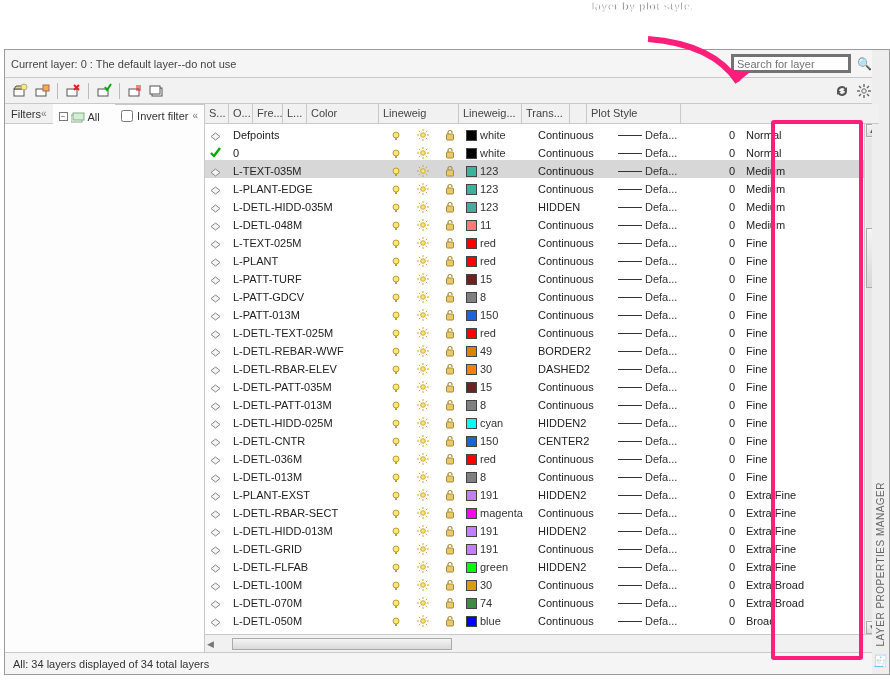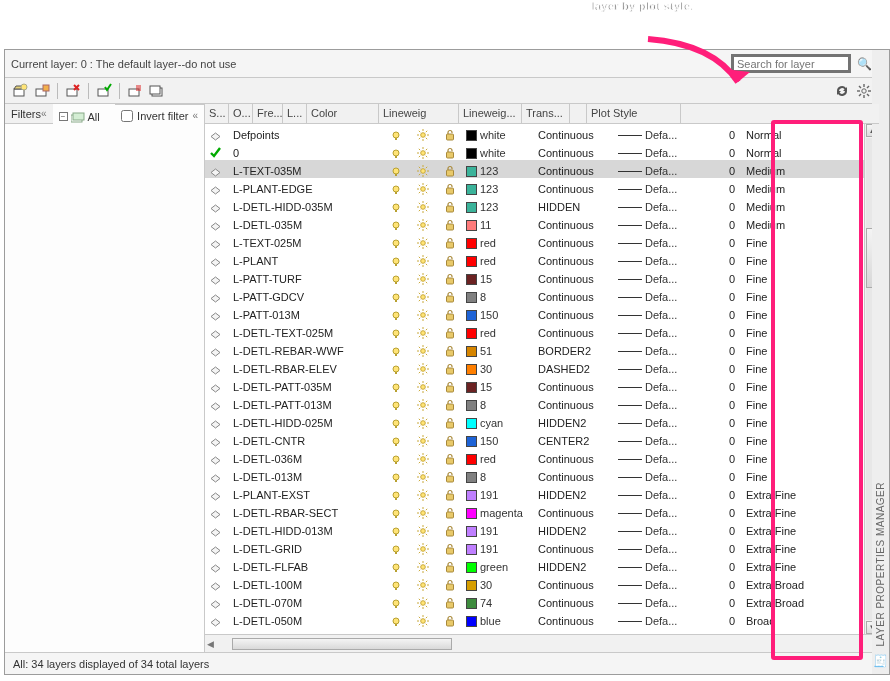--- a/index.html
+++ b/index.html
@@ -435,21 +435,21 @@
             <div class="cell c-tr"></div>
             <div class="cell c-trn">0</div>
             <div class="cell c-ps">Medium</div>
           </div>
           <div class="row">
             <div class="cell c-s">
               <svg class="diamond" viewBox="0 0 13 9">
                 <polygon points="2,4.5 6.5,1 11,4.5 6.5,8" fill="#f4f4f4" stroke="#888"></polygon>
               </svg>
             </div>
-            <div class="cell c-name">L-DETL-035M</div>
+            <div class="cell c-name">L-DETL-048M</div>
             <div class="cell c-on">
               <svg class="bulb" viewBox="0 0 10 10">
                 <circle cx="5" cy="4" r="3" fill="#ffe477" stroke="#b8a030"></circle>
                 <rect x="4" y="7" width="2" height="2" fill="#b8a030"></rect>
               </svg>
             </div>
             <div class="cell c-fr">
               <svg class="sun" viewBox="0 0 12 12">
                 <circle cx="6" cy="6" r="2.3" fill="#ffe477" stroke="#c9a93a"></circle>
                 <g stroke="#c9a93a">
@@ -794,21 +794,21 @@
               </svg>
             </div>
             <div class="cell c-lk">
               <svg class="padlock" viewBox="0 0 12 12">
                 <rect x="2.5" y="5" width="7" height="6" rx="1" fill="#e8c96a" stroke="#a8893a"></rect>
                 <path d="M4 5V3.5a2 2 0 0 1 4 0V4" fill="none" stroke="#a8893a" stroke-width="1.2"></path>
               </svg>
             </div>
             <div class="cell c-col">
               <span class="sw" style="background:#d68500"></span>
-              <span>51</span>
+              <span>49</span>
             </div>
             <div class="cell c-lt">BORDER2</div>
             <div class="cell c-lw">
               <span class="lwline"></span>
               <span>Defa...</span>
             </div>
             <div class="cell c-tr"></div>
             <div class="cell c-trn">0</div>
             <div class="cell c-ps">Fine</div>
           </div>

